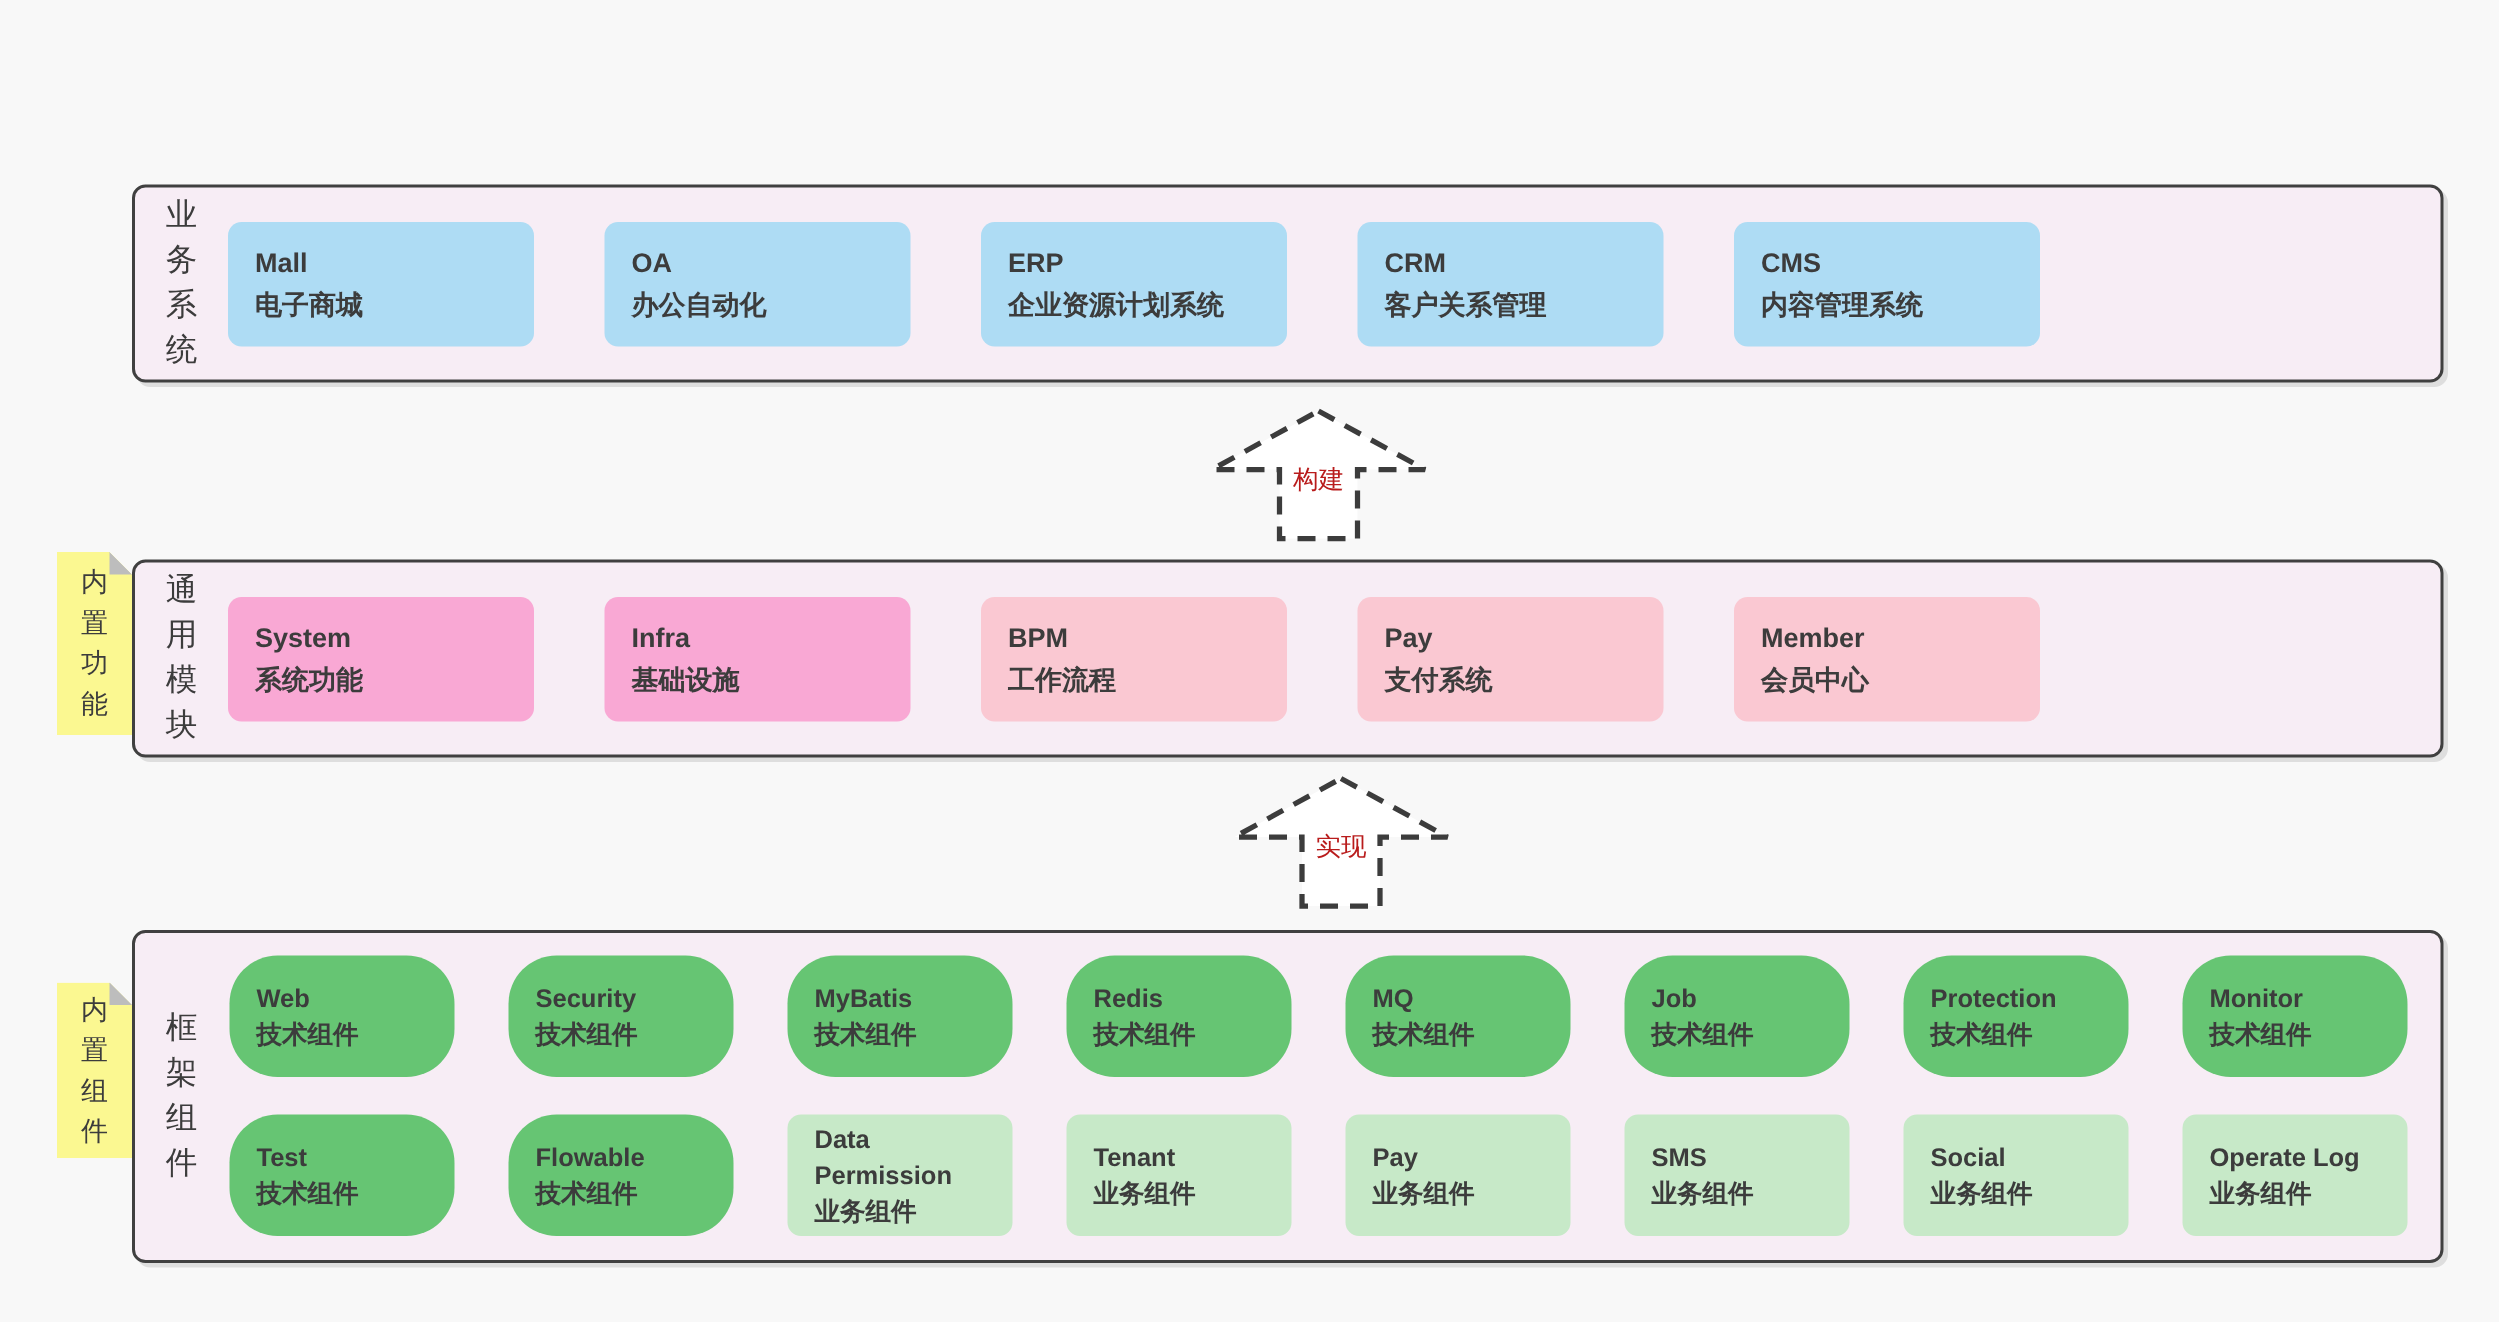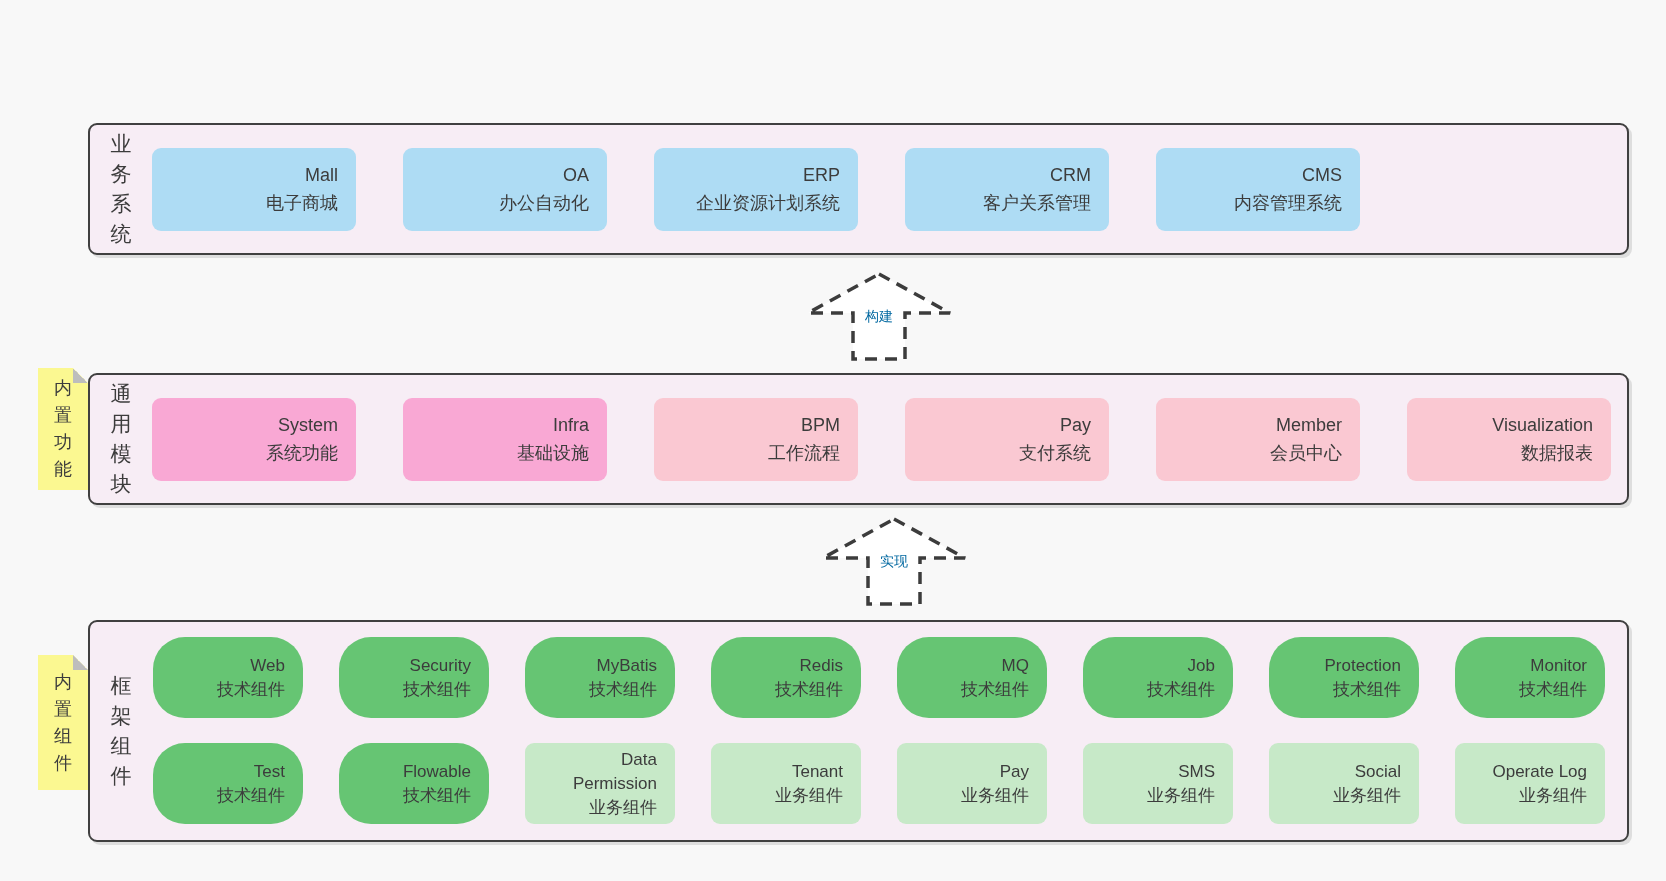--- a/index.html
+++ b/index.html
@@ -54,42 +54,43 @@
   .layer-components .boxrow { position:static; column-gap:36px; }
 
   
   .box {
     box-sizing:border-box;
     border-radius:9px;
     display:flex;
     flex-direction:column;
     align-items:center;
     justify-content:center;
-    text-align:right;
+    text-align:left;
     flex:0 0 auto;
+    font-weight:bold;
   }
   .box .t, .box .s { width:100%; }
   .box-lg { width:204px; height:83px; font-size:18px; line-height:28px; padding:0 18px; }
   .box-sm { width:150px; height:81px; font-size:17px; line-height:24px; padding:0 18px; }
   .blue        { background:#aedcf4; }
   .red         { background:#f9a8d4; }
   .pink        { background:#fac8d2; }
   .green       { background:#66c573;border-radius:32px; }
   .light-green { background:#c7e9c8; }
 
   
   .note {
     position:absolute;
     left:38px; width:50px;
     background:#fbf891;
     display:flex; align-items:center; justify-content:center;
     clip-path:polygon(0 0, calc(100% - 15px) 0, 100% 15px, 100% 100%, 0 100%);
   }
   .note-modules    { top:368px; height:122px; }
-  .note-components { top:655px; height:135px; }
+  .note-components { top:655px; height:117px; }
   .note .fold {
     position:absolute; top:0; right:0;
     width:15px; height:15px;
     background:linear-gradient(to top right, #bdbdbd 50%, rgba(0,0,0,0) 50%);
   }
   .note .ntext {
     width:20px;
     font-size:18px; line-height:27px;
     text-align:center; word-break:break-all;
     color:#3c3c3c;
@@ -99,22 +100,22 @@
   .arrow { position:absolute; width:148px; height:92px; }
   .arrow-build     { left:805px; top:271px; }
   .arrow-implement { left:820px; top:516px; }
   .arrow svg { display:block; }
   .arrow .alabel {
     position:absolute;
     left:50%; top:36px;
     transform:translateX(-50%);
     background:#ffffff;
     padding:1px 3px;
-    font-size:14px;
-    color:#0369a1;
+    font-size:17px;
+    color:#b91c1c;
     white-space:nowrap;
   }
 </style>
 </head>
 <body>
 
 <div class="canvas">
 
   <div class="note note-modules">
     <span class="fold"></span>
@@ -174,24 +175,20 @@
         <div class="s">工作流程</div>
       </div>
       <div class="box box-lg pink">
         <div class="t">Pay</div>
         <div class="s">支付系统</div>
       </div>
       <div class="box box-lg pink">
         <div class="t">Member</div>
         <div class="s">会员中心</div>
       </div>
-      <div class="box box-lg pink">
-        <div class="t">Visualization</div>
-        <div class="s">数据报表</div>
-      </div>
     </div>
   </div>
 
   <div class="arrow arrow-implement">
     <svg width="148" height="92" viewBox="0 0 148 92">
       <polygon points="74,3 145,42 100,42 100,88 48,88 48,42 3,42" fill="#ffffff" stroke="#3c3c3c" stroke-width="3.5" stroke-dasharray="12 8" stroke-linejoin="miter"></polygon>
     </svg>
     <div class="alabel">实现</div>
   </div>
 

